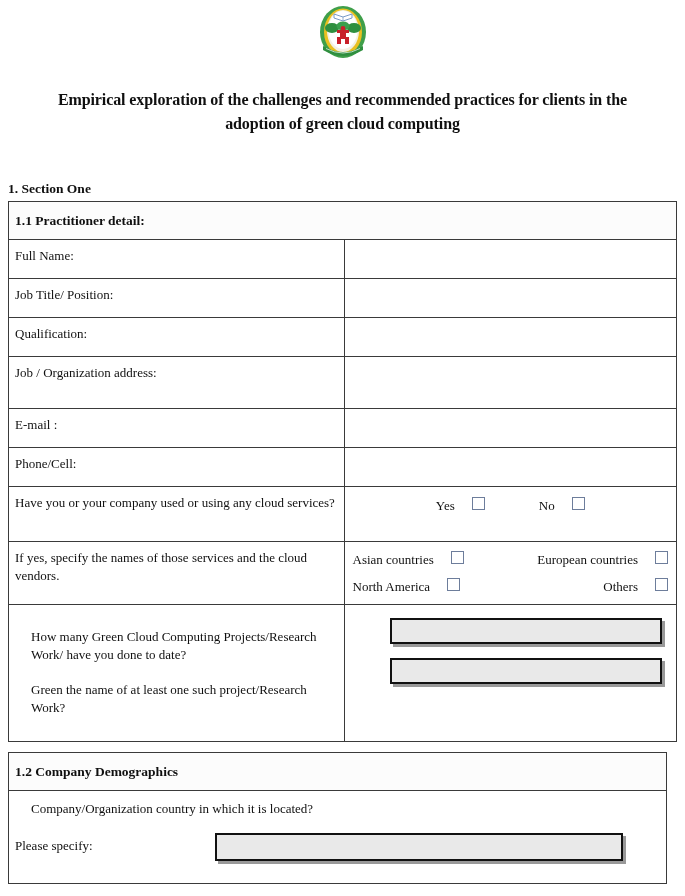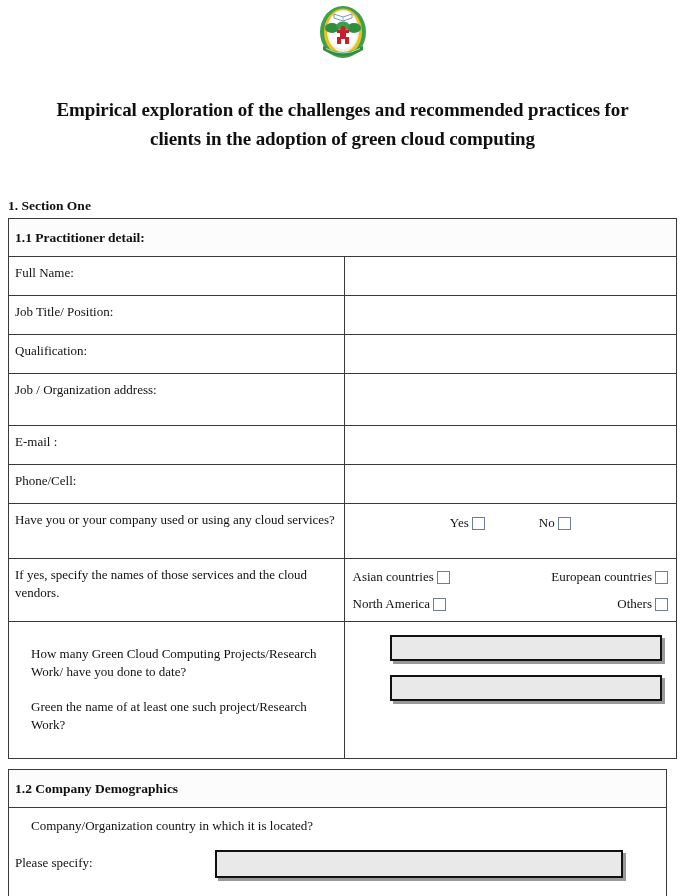--- a/index.html
+++ b/index.html
@@ -23,24 +23,24 @@
     display: flex;
     align-items: center;
     justify-content: center;
     padding-top: 6px;
     box-sizing: border-box;
   }
   .crest { display: block; }
 
   
   .doc-title {
-    margin: 34px auto 0 auto;
+    margin: 26px auto 0 auto;
     width: 620px;
     text-align: center;
-    font-size: 19px;
+    font-size: 16px;
     font-weight: bold;
     line-height: 1.52;
     letter-spacing: -0.1px;
   }
 
   
   .section-heading {
     margin: 44px 0 4px 8px;
     font-size: 13.5px;
     font-weight: bold;
@@ -91,22 +91,21 @@
     vertical-align: -2px;
   }
   .yesno-row {
     display: flex;
     justify-content: center;
     gap: 54px;
     padding-top: 3px;
   }
   .opt {
     display: inline-flex;
-    align-items: center;
-    gap: 3px;
+    gap: 17px;
     white-space: nowrap;
   }
   .countries-grid {
     display: grid;
     grid-template-columns: 1fr 1fr;
     row-gap: 9px;
     padding: 2px 2px 0 2px;
   }
   .countries-grid .opt.c1 { justify-content: flex-start; }
   .countries-grid .opt.c2 { justify-content: flex-end; }

